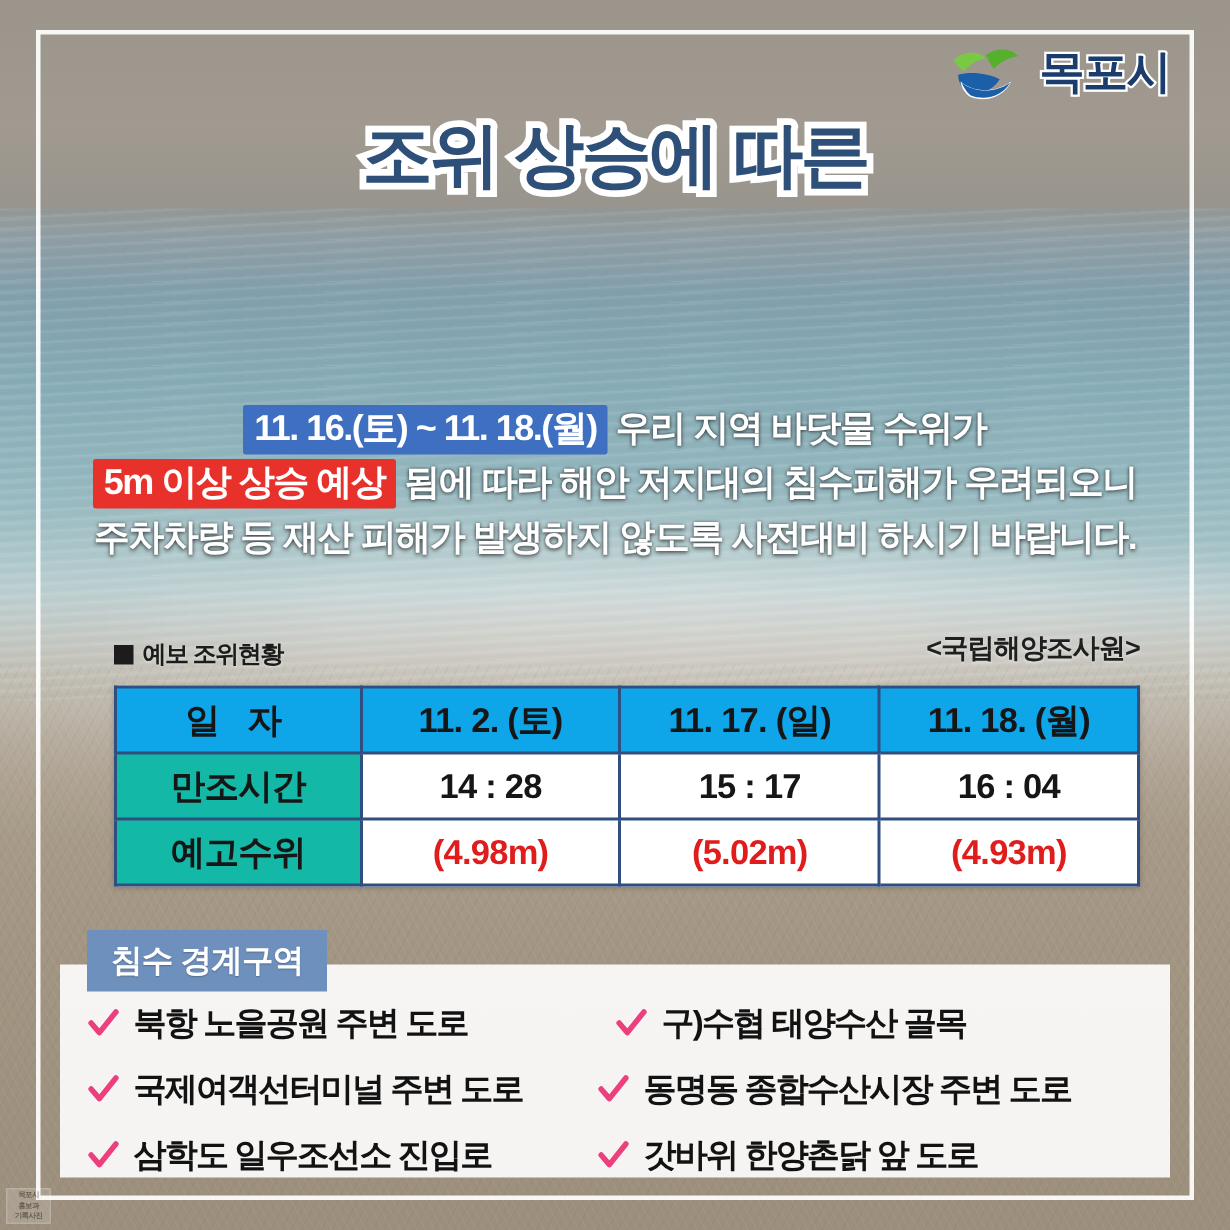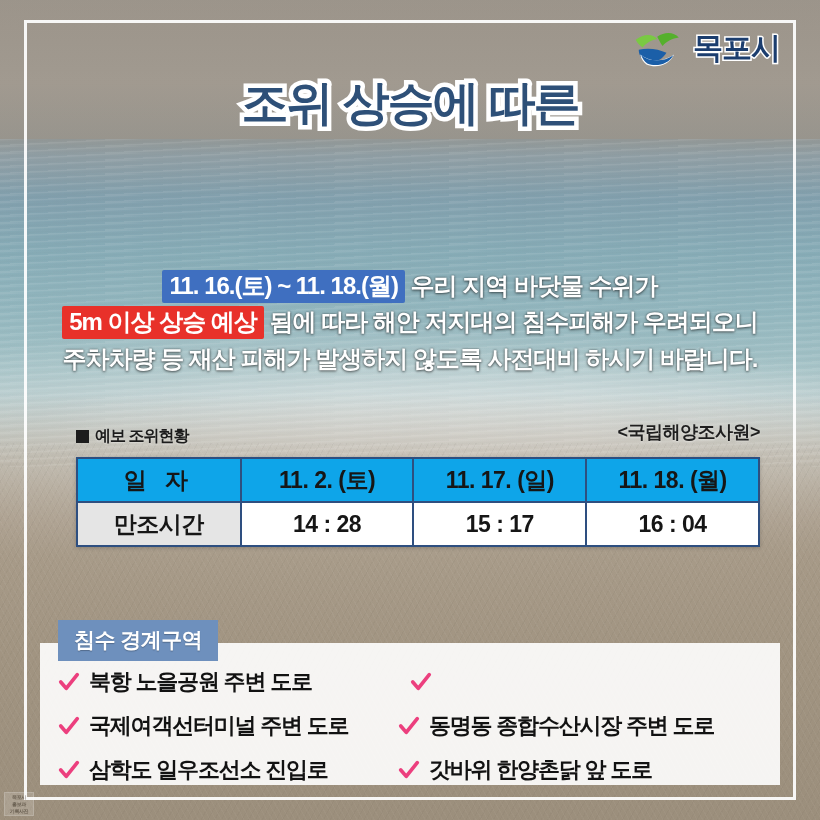--- a/index.html
+++ b/index.html
@@ -167,21 +167,21 @@
     border: 2px solid #2e4f80;
     text-align: center;
     height: 44px;
     font-size: 23px;
     font-weight: 700;
     letter-spacing: -.5px;
     color: #161616;
   }
   table.tide th { background: #0ea5e9; font-weight: 800; }
   table.tide th.col-label { letter-spacing: 6px; }
-  table.tide td.rowlabel { background: #e5e5e5; }
+  table.tide td.rowlabel { background: #14b8a6; }
   table.tide td.level { color: #e01d1d; font-weight: 800; }
   table.tide col.c0 { width: 24%; }
 
   
   .zones {
     position: absolute; left: 40px; right: 40px; top: 643px; height: 142px;
     background: rgba(255,255,255,.90);
     z-index: 4;
   }
   .zones-badge {
@@ -293,38 +293,45 @@
           <th>11. 18. (월)</th>
         </tr>
       </thead>
       <tbody>
         <tr>
           <td class="rowlabel">만조시간</td>
           <td>14 : 28</td>
           <td>15 : 17</td>
           <td>16 : 04</td>
         </tr>
+        <tr>
+          <td class="rowlabel">예고수위</td>
+          <td class="level">(4.98m)</td>
+          <td class="level">(5.02m)</td>
+          <td class="level">(4.93m)</td>
+        </tr>
       </tbody>
     </table>
   </div>
 
   <div class="zones"></div>
   <div class="zones-badge">침수 경계구역</div>
 
   <div class="zones-grid">
     <div class="zone-item">
       <svg class="check" viewBox="0 0 24 24">
           <path d="M3 12 L9 19 L21 4" stroke="#ec3f7e" stroke-width="4" fill="none" stroke-linecap="round" stroke-linejoin="round"></path>
         </svg>
       <span>북항 노을공원 주변 도로</span>
     </div>
     <div class="zone-item indent">
       <svg class="check" viewBox="0 0 24 24">
           <path d="M3 12 L9 19 L21 4" stroke="#ec3f7e" stroke-width="4" fill="none" stroke-linecap="round" stroke-linejoin="round"></path>
         </svg>
+      <span>구)수협 태양수산 골목</span>
     </div>
 
     <div class="zone-item">
       <svg class="check" viewBox="0 0 24 24">
           <path d="M3 12 L9 19 L21 4" stroke="#ec3f7e" stroke-width="4" fill="none" stroke-linecap="round" stroke-linejoin="round"></path>
         </svg>
       <span>국제여객선터미널 주변 도로</span>
     </div>
     <div class="zone-item">
       <svg class="check" viewBox="0 0 24 24">

